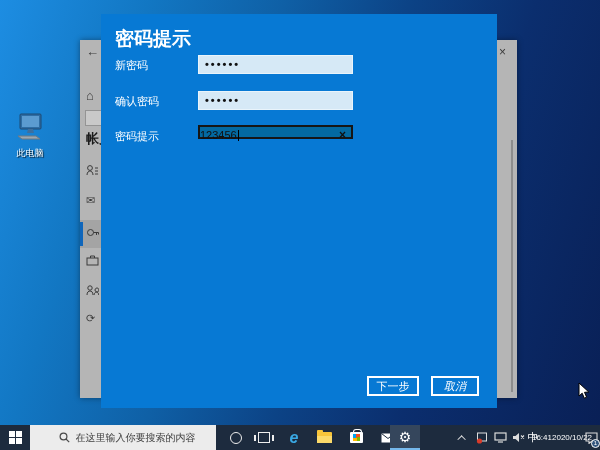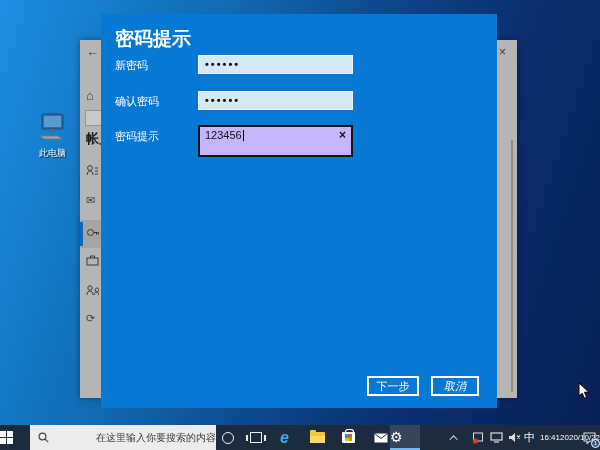--- a/index.html
+++ b/index.html
@@ -29,34 +29,34 @@
   .settings .scrollbar { position:absolute; left:431px; top:100px; width:2px; height:252px; background:#8d8d8d; }
   .nav-svg { stroke:#3a3a3a; fill:none; stroke-width:1; }
 
   
   .dialog { position:absolute; left:101px; top:14px; width:396px; height:394px; background:#0779d4; }
   .dialog .title { position:absolute; left:14px; top:12px; font-size:19px; font-weight:600; color:#fff; }
   .dialog .flabel { position:absolute; left:14px; font-size:11px; color:#fff; }
   .dialog .pfield { position:absolute; left:97px; width:155px; height:19px; background:#d6e9f6;
     border:1px solid #e9f4fb; font-size:11px; font-weight:bold; letter-spacing:2px; color:#111;
     line-height:17px; padding-left:6px; }
-  .dialog .hfield { position:absolute; left:97px; width:155px; height:32px; background:#c4b5fd;
-    border:2px solid #161616; font-size:11px; color:#111; line-height:17px; padding-left:5px; }
+  .dialog .hfield { position:absolute; left:97px; width:155px; height:14px; background:#0369a1;
+    border:2px solid #161616; font-size:11px; color:#111; line-height:17px; }
   .dialog .hfield .caret { display:inline-block; width:1px; height:11px; background:#000;
     vertical-align:-2px; margin-left:1px; }
   .dialog .clear { position:absolute; right:5px; top:0; font-size:12px; font-weight:bold;
     color:#111; line-height:17px; }
   .dialog .btn { position:absolute; top:362px; height:20px; border:2px solid #fff; color:#fff;
     font-size:11px; text-align:center; line-height:16px; background:transparent; }
   .btn-next { left:266px; width:52px; }
   .btn-cancel { left:330px; width:48px;font-style:italic; }
 
   
   .taskbar { position:absolute; left:0; top:425px; width:600px; height:25px; background:#1d2b3e; }
-  .tb-item { position:absolute; top:0; height:25px; display:flex; align-items:center; justify-content:space-between; }
+  .tb-item { position:absolute; top:0; height:25px; display:flex; align-items:center; justify-content:center; }
   .start { left:0; width:30px; }
   .winlogo { display:grid; grid-template-columns:6px 6px; grid-template-rows:6px 6px; gap:1px; }
   .winlogo i { background:#fff; }
   .tb-search { left:30px; width:186px; background:#ececec; height:25px; display:flex; align-items:center; }
   .tb-search .stxt { font-size:10px; color:#3c3c3c; white-space:nowrap; overflow:hidden; }
   .tb-search svg { margin:0 6px 0 8px; }
   .cortana { left:222px; width:28px; }
   .cortana i { width:12px; height:12px; border:1.5px solid #eee; border-radius:50%; }
   .taskview { left:250px; width:28px; }
   .tv { width:12px; height:11px; border:1px solid #eee; position:relative; }
@@ -91,21 +91,21 @@
 
   .cursor { position:absolute; left:578px; top:382px; z-index:40; }
 </style>
 </head>
 <body>
 
 <div class="screen">
 
 
 
-  <div class="desk-icon" style="left:14px; top:110px;text-align:right;">
+  <div class="desk-icon" style="left:4px; top:110px;">
     <span class="glyph">
       <svg width="28" height="32" viewBox="0 0 28 32">
           <rect x="4" y="4" width="21" height="15" rx="1" fill="#2e6da4" stroke="#1c4a74"></rect>
           <rect x="6" y="6" width="17" height="11" fill="#5b9bd0"></rect>
           <path d="M12 19 L11 23 L18 23 L17 19 Z" fill="#3d6f9e"></path>
           <path d="M2 26 L20 26 L24 29 L6 29 Z" fill="#9aa7b1" stroke="#6d7a84"></path>
         </svg>
     </span>
     <span class="lbl">此电脑</span>
   </div>

